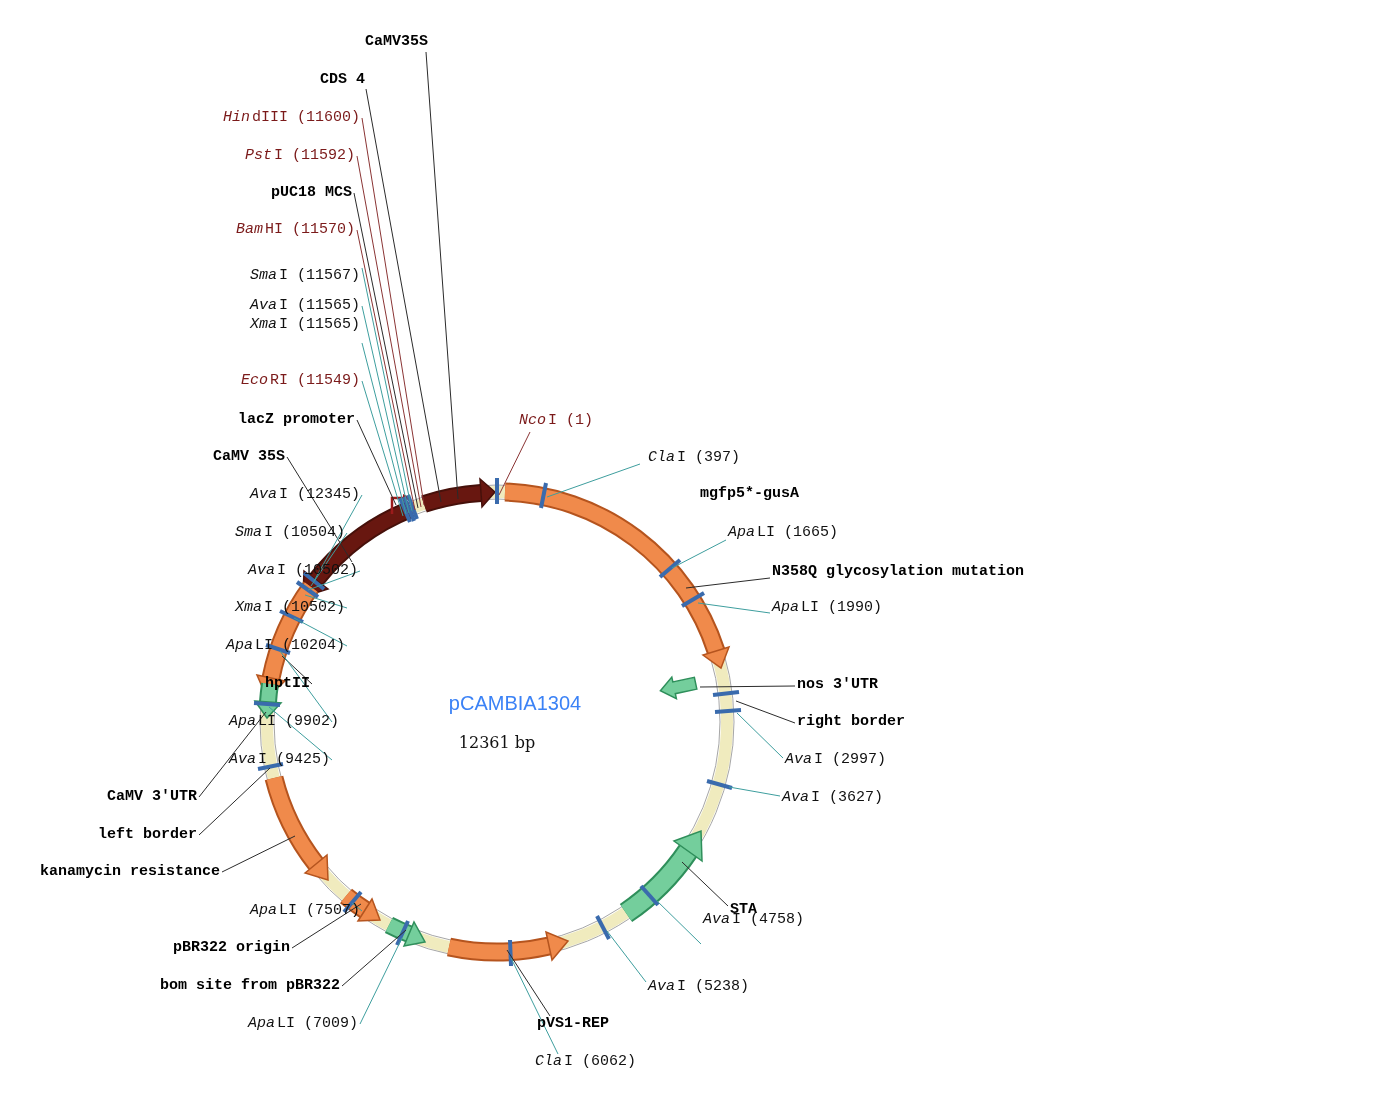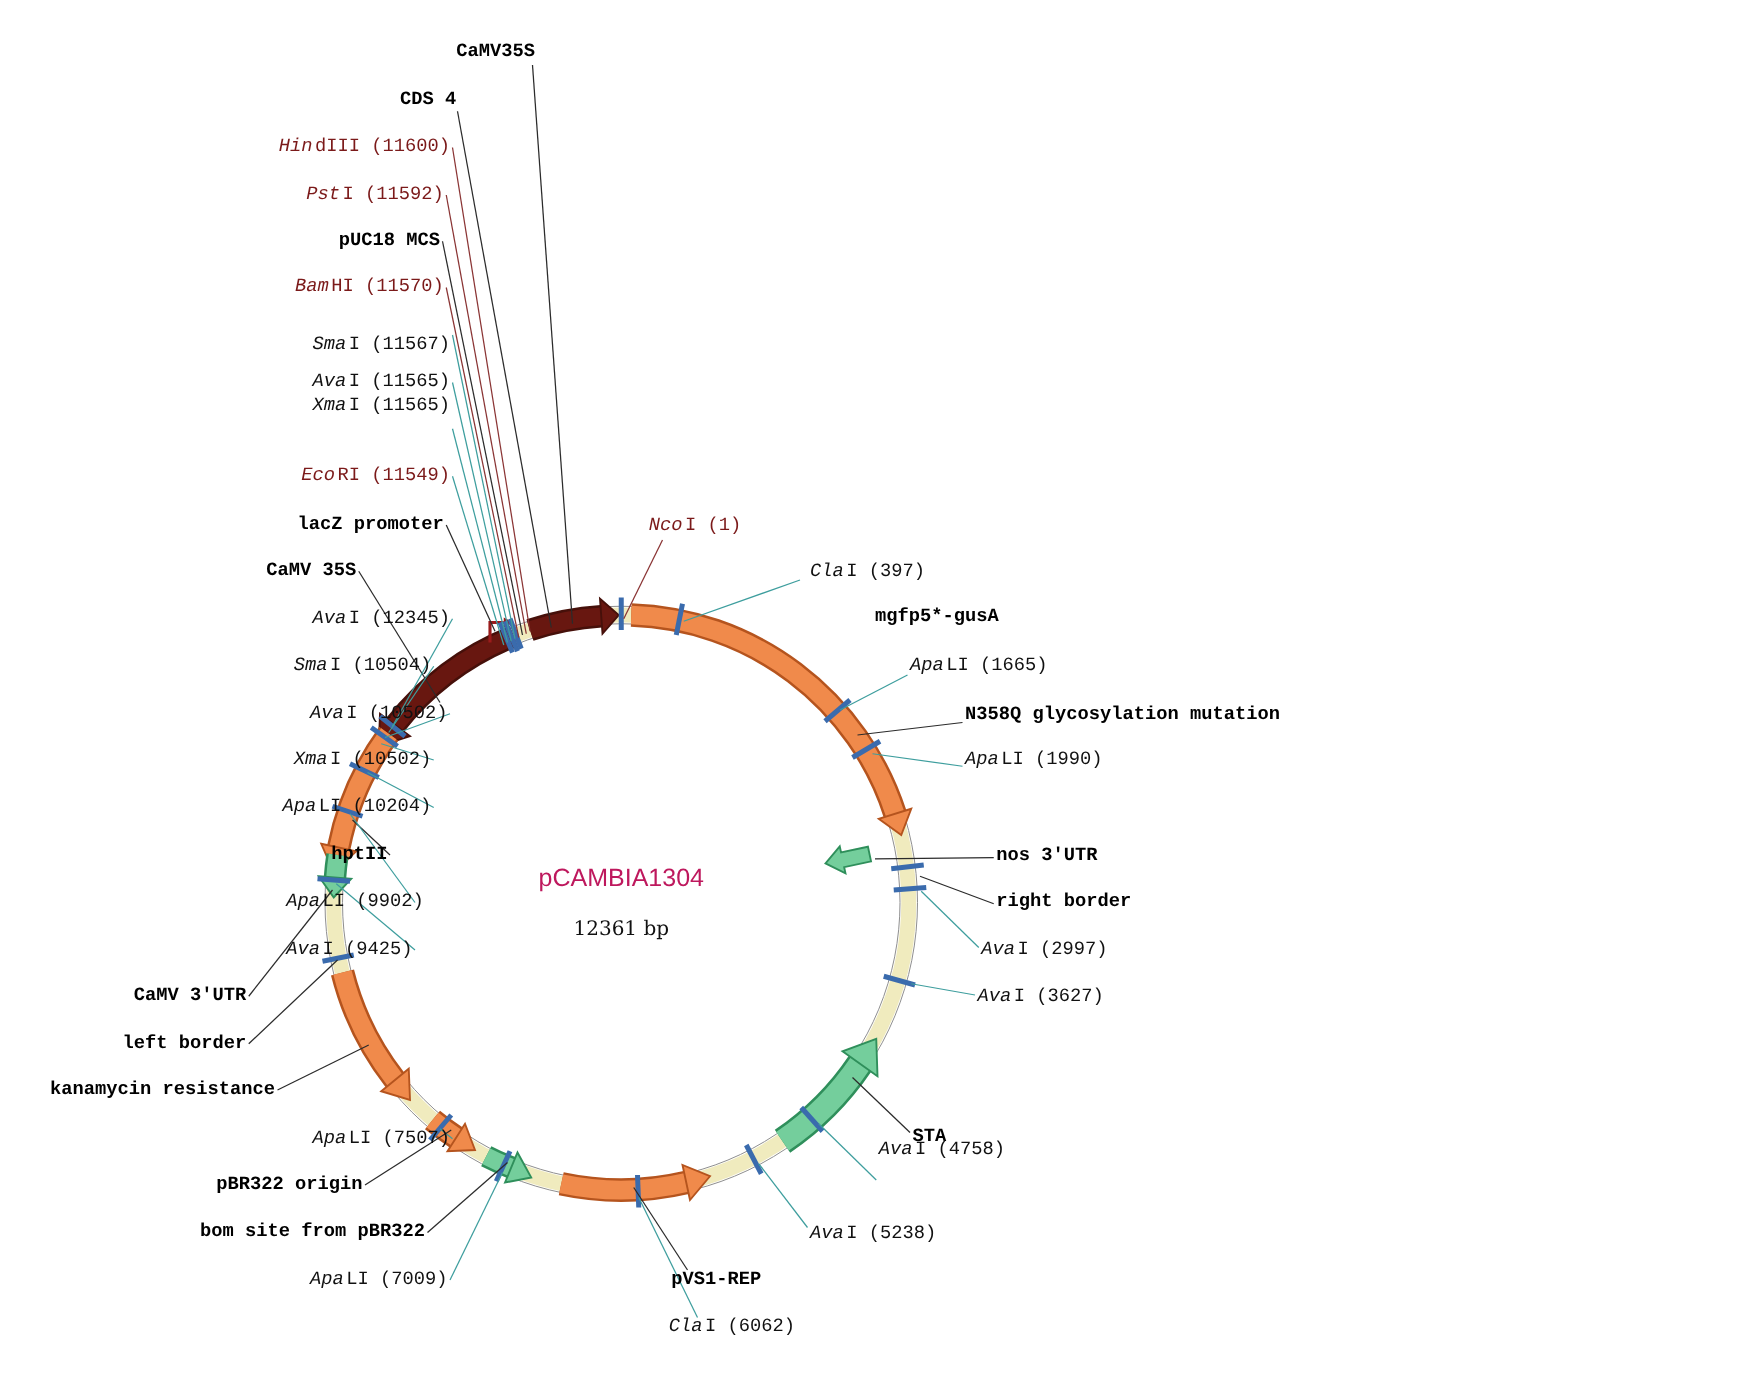--- a/index.html
+++ b/index.html
@@ -5,21 +5,21 @@
   html,body{margin:0;padding:0;background:#fff;}
   #stage{position:relative;width:1391px;height:1101px;background:#ffffff;overflow:hidden;
          font-family:"Liberation Sans",sans-serif;}
   #stage svg{position:absolute;left:0;top:0;}
   .lbl{position:absolute;white-space:nowrap;line-height:18px;font-size:15px;}
   .ra{text-align:right;}
   .feat{font-family:Liberation Mono, monospace;font-weight:bold;color:#000;}
   .enz{font-family:Liberation Mono, monospace;color:#111;}
   .enz i{font-style:italic;margin-right:2px;}
   .red{color:#7b1a1a;}
-  .center-name{position:absolute;transform:translateX(-50%);font:20px "Liberation Sans",sans-serif;color:#be185d;}
+  .center-name{position:absolute;transform:translateX(-50%);font:20px "Liberation Sans",sans-serif;color:#3b82f6;margin-left:18px;}
   .center-size{position:absolute;transform:translateX(-50%);font:16px "DejaVu Serif",serif;color:#111;}
   
   .ringfill{fill:none;stroke:#F0EBBE;stroke-width:12;}
   .ringline{fill:none;stroke:#8f8f8f;stroke-width:0.8;}
   
   .arcO1{fill:none;stroke:#B5541E;stroke-width:19;}
   .arcO2{fill:none;stroke:#F08A4B;stroke-width:15;}
   .headO{fill:#F08A4B;stroke:#B5541E;stroke-width:1.5;}
   .arcM1{fill:none;stroke:#46100A;stroke-width:18;}
   .arcM2{fill:none;stroke:#681710;stroke-width:14;}

